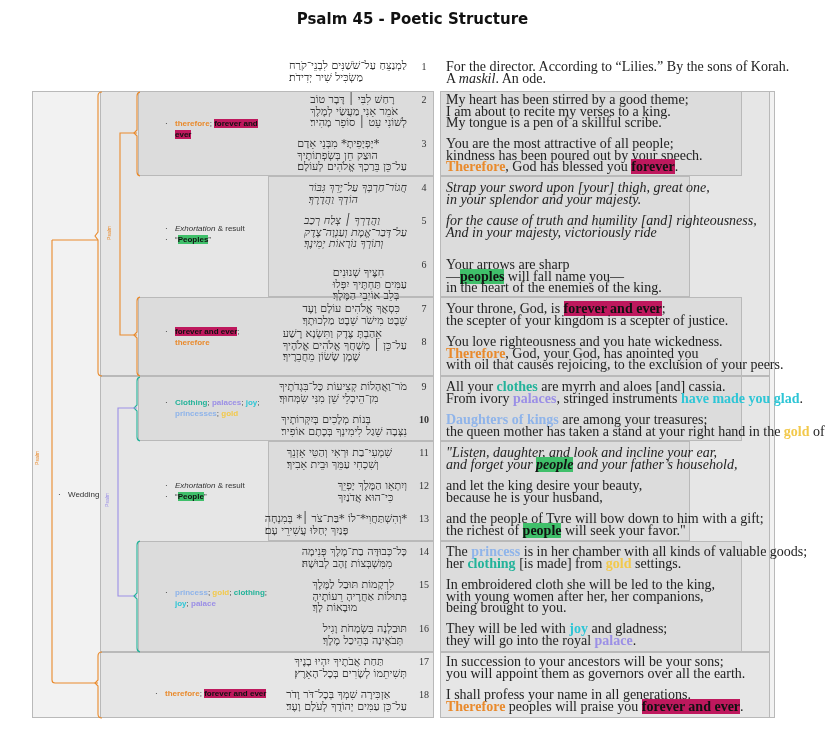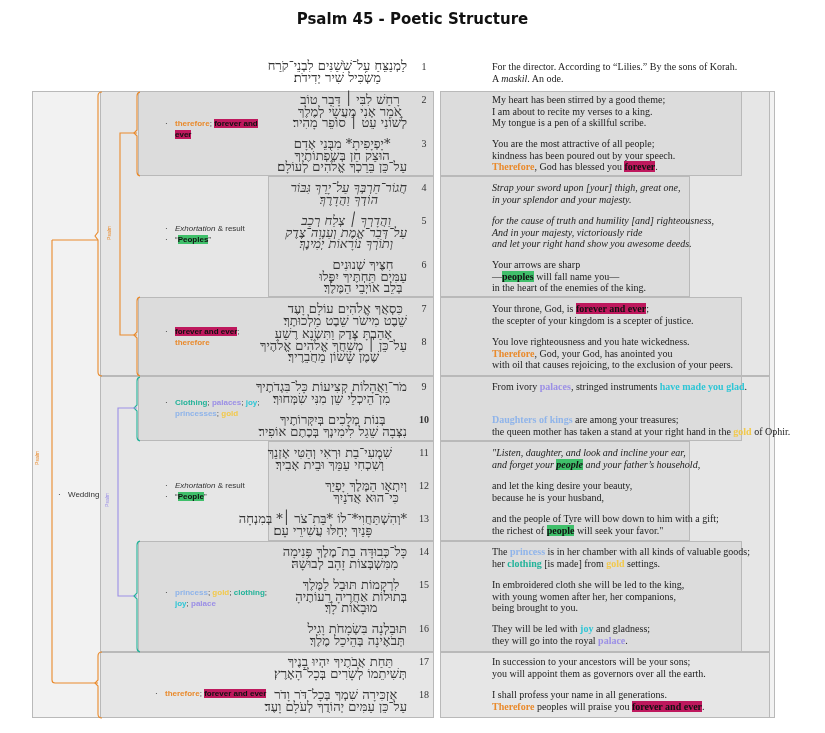--- a/index.html
+++ b/index.html
@@ -1,22 +1,22 @@
 <!DOCTYPE html>
 <html><head>
 <meta charset="utf-8">
 <style>
   html,body{margin:0;padding:0;background:#fff;}
   body{width:825px;height:733px;position:relative;overflow:hidden;font-family:"Liberation Serif",serif;color:#222;}
   .title{position:absolute;top:10px;left:0;width:825px;text-align:center;font-family:"DejaVu Sans",sans-serif;font-weight:bold;font-size:15px;color:#111;}
   .abs{position:absolute;box-sizing:border-box;}
   .panel{border:1px solid #b9b9b9;}
-  .heb{position:absolute;text-align:center;direction:rtl;font-size:13px;line-height:11.6px;color:#333;font-family:"DejaVu Serif",serif;}
+  .heb{position:absolute;text-align:left;direction:rtl;font-size:11px;line-height:11.6px;color:#333;font-family:"DejaVu Serif",serif;}
   .vn{position:absolute;width:20px;text-align:center;font-size:10px;color:#333;}
-  .eng{position:absolute;font-size:10px;line-height:11.7px;color:#222;white-space:nowrap;margin-left:46px;}
+  .eng{position:absolute;font-size:14px;line-height:11.7px;color:#222;white-space:nowrap;}
   .it{font-style:italic;}
   .note{position:absolute;font-family:"Liberation Sans",sans-serif;font-size:8px;line-height:10.5px;color:#333;}
   .note .b{display:inline-block;width:10px;}
   .or{color:#e98a2c;font-weight:bold;}
   .hl{background:#be185d;font-weight:bold;color:#111;}
   .gr{background:#3fbf6a;font-weight:bold;color:#111;}
   .tl{color:#23b39a;font-weight:bold;}
   .pu{color:#9b8fe6;font-weight:bold;}
   .cy{color:#2ec6d6;font-weight:bold;}
   .lb{color:#8fb4ea;font-weight:bold;}
@@ -149,24 +149,23 @@
 
 <div class="heb it" style="right:418px;top:215px;">
     <div>וַהֲדָרְךָ ׀ צְלַח רְכַב</div>
     <div>עַל־דְּבַר־אֱמֶת וְעַנְוָה־צֶדֶק</div>
     <div>וְתוֹרְךָ נוֹרָאוֹת יְמִינֶךָ׃</div>
   </div>
 <div class="vn" style="left:414px;top:215px;">5</div>
 <div class="eng it" style="left:446px;top:215px;">
     <div>for the cause of truth and humility [and] righteousness,</div>
     <div>And in your majesty, victoriously ride</div>
-    <div>and let your right hand show you awesome deeds.</div>
-  </div>
-
-<div class="heb" style="right:418px;top:259px;">
+  </div>
+
+<div class="heb" style="right:418px;top:267px;">
     <div>חִצֶּיךָ שְׁנוּנִים</div>
     <div>עַמִּים תַּחְתֶּיךָ יִפְּלוּ</div>
     <div>בְּלֵב אוֹיְבֵי הַמֶּלֶךְ׃</div>
   </div>
 <div class="vn" style="left:414px;top:259px;">6</div>
 <div class="eng" style="left:446px;top:259px;">
     <div>Your arrows are sharp</div>
     <div><span>—</span><span class="gr">peoples</span><span> will fall name you—</span></div>
     <div>in the heart of the enemies of the king.</div>
   </div>
@@ -192,20 +191,21 @@
     <div><span class="or">Therefore</span><span>, God, your God, has anointed you</span></div>
     <div>with oil that causes rejoicing, to the exclusion of your peers.</div>
   </div>
 
 <div class="heb" style="right:418px;top:381px;">
     <div>מֹר־וַאֲהָלוֹת קְצִיעוֹת כָּל־בִּגְדֹתֶיךָ</div>
     <div>מִן־הֵיכְלֵי שֵׁן מִנִּי שִׂמְּחוּךָ׃</div>
   </div>
 <div class="vn" style="left:414px;top:381px;">9</div>
 <div class="eng" style="left:446px;top:381px;">
+    <div><span>All your </span><span class="tl">clothes</span><span> are myrrh and aloes [and] cassia.</span></div>
     <div><span>From ivory </span><span class="pu">palaces</span><span>, stringed instruments </span><span class="cy">have made you glad</span><span>.</span></div>
   </div>
 
 <div class="heb" style="right:418px;top:414px;">
     <div>בְּנוֹת מְלָכִים בְּיִקְּרוֹתֶיךָ</div>
     <div>נִצְּבָה שֵׁגַל לִימִינְךָ בְּכֶתֶם אוֹפִיר׃</div>
   </div>
 <div class="vn" style="left:414px;top:414px;font-weight:bold;">10</div>
 <div class="eng" style="left:446px;top:414px;">
     <div><span class="lb">Daughters of kings</span><span> are among your treasures;</span></div>

